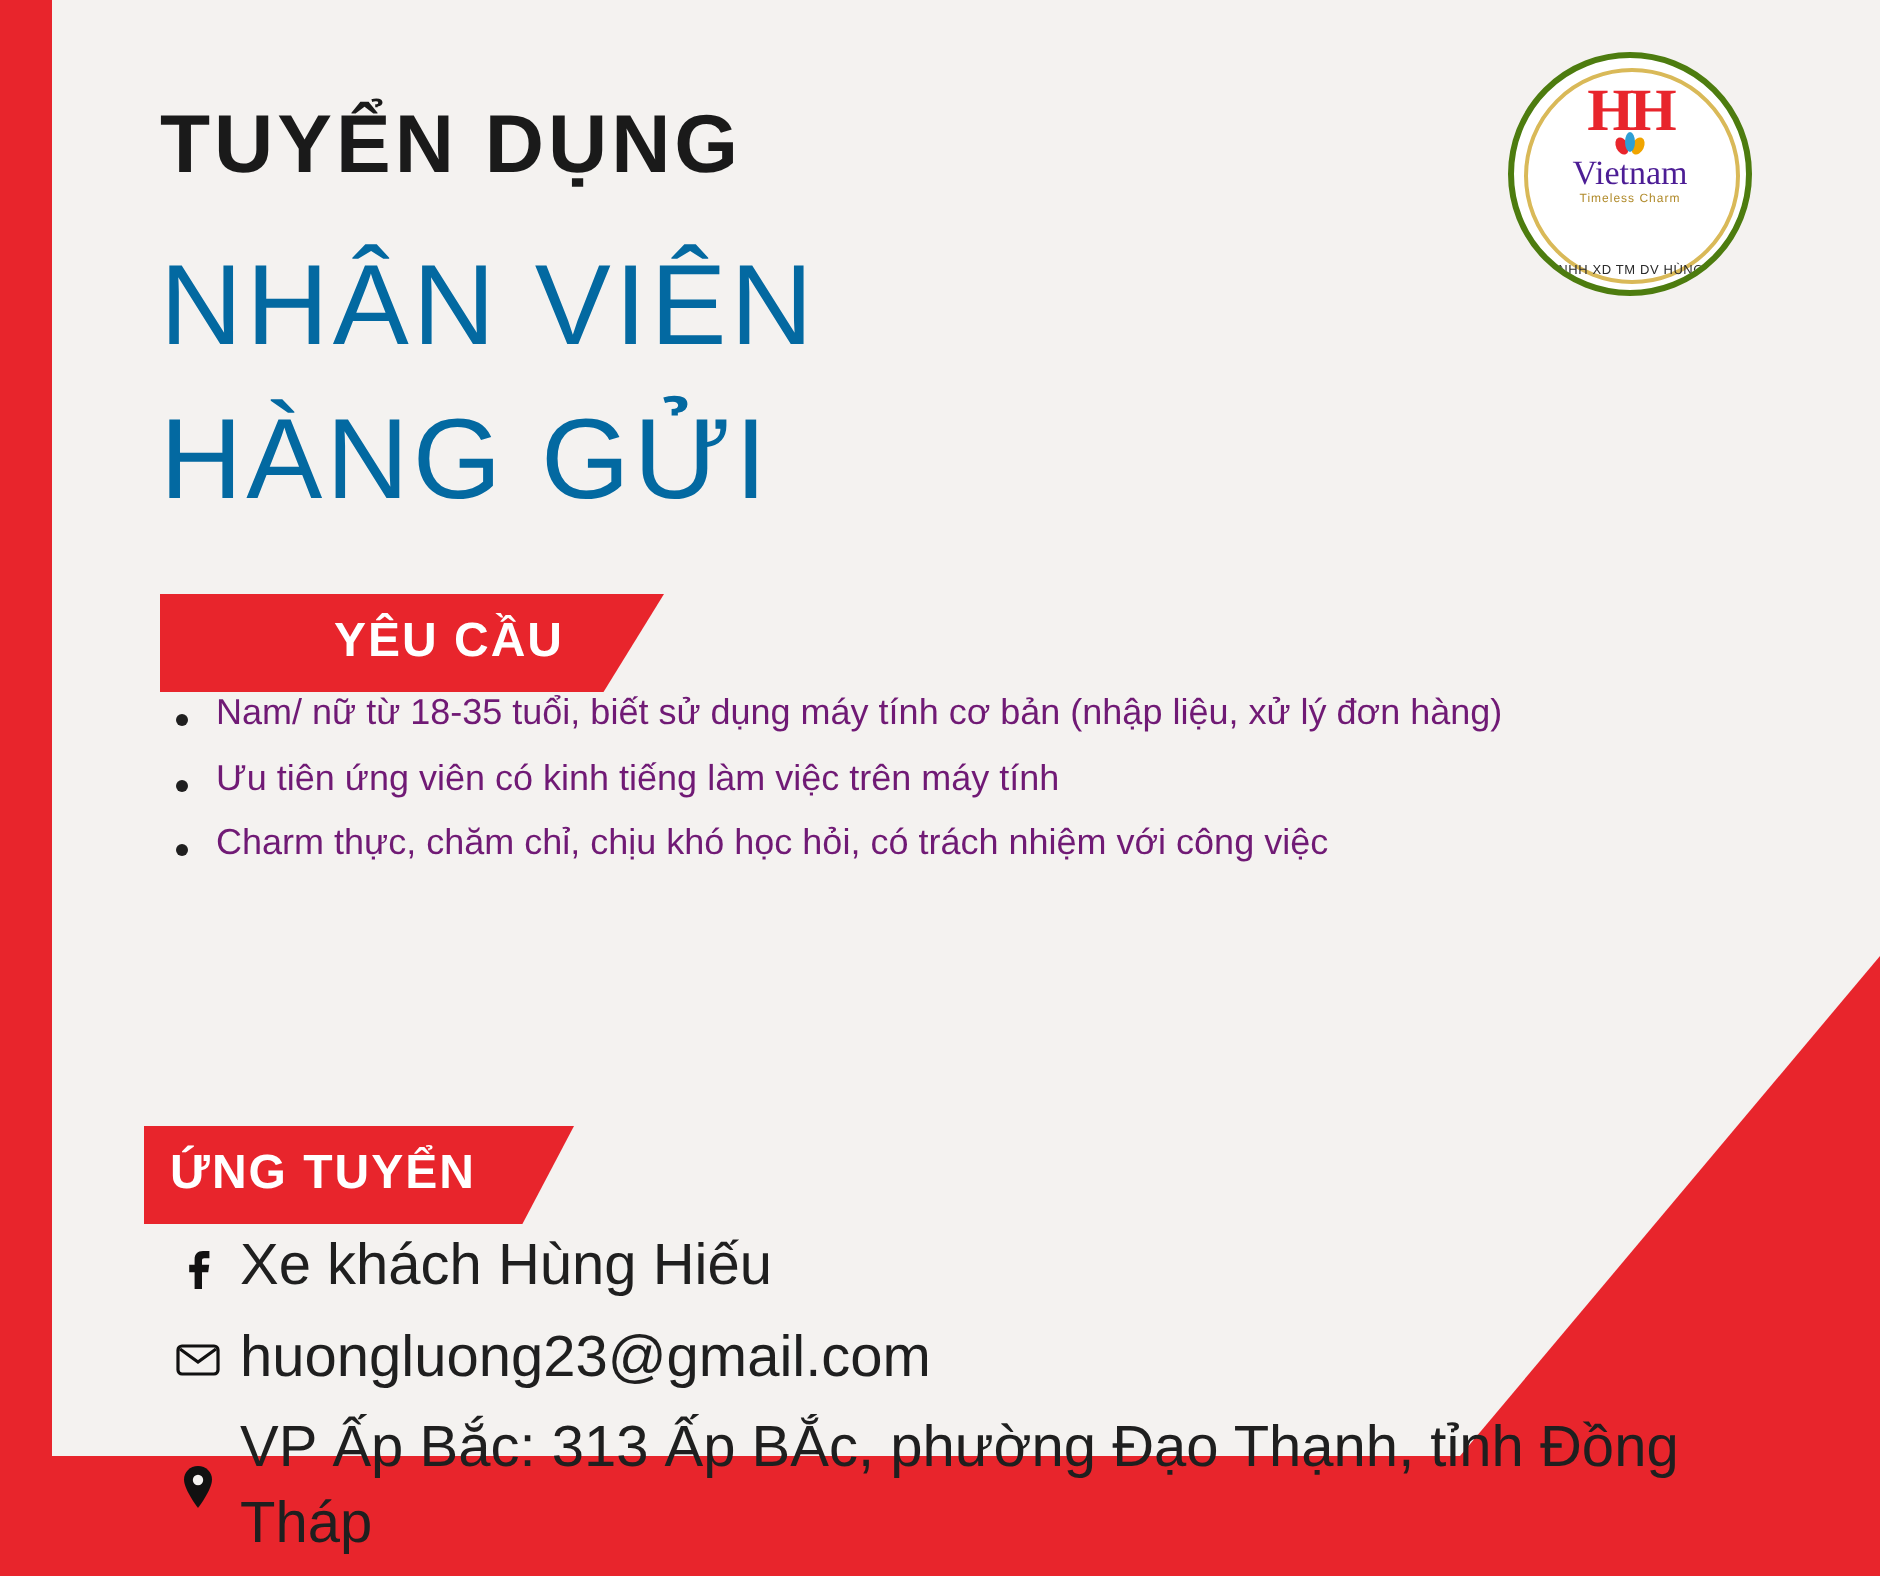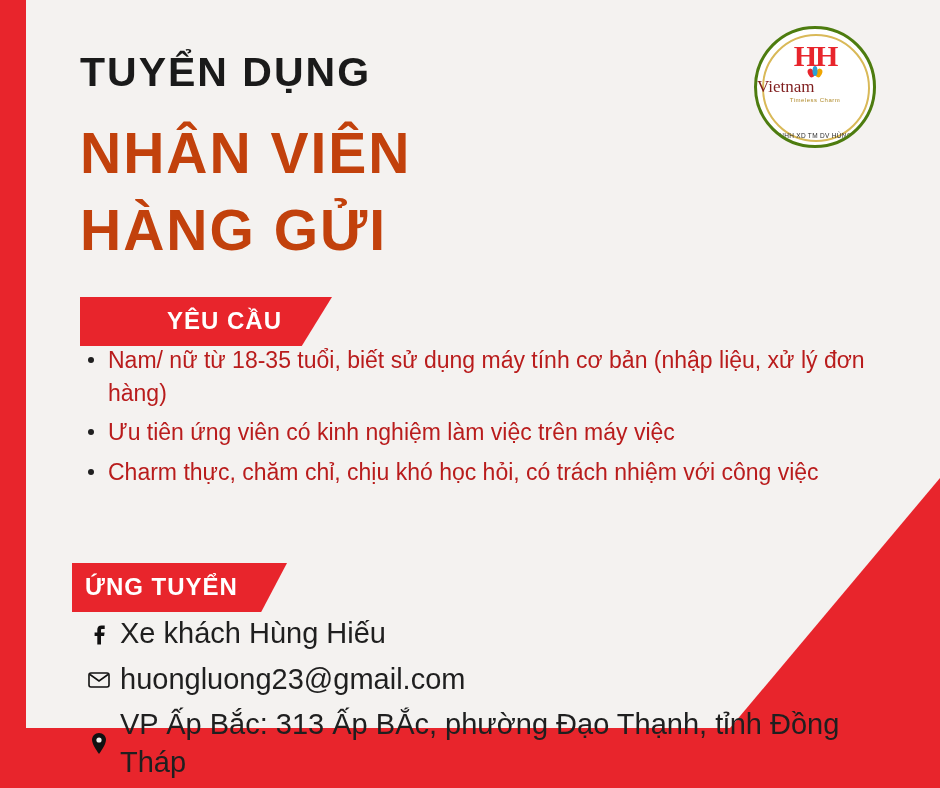--- a/index.html
+++ b/index.html
@@ -58,23 +58,23 @@
   }
   .tuyen-dung {
     font-size: 41px;
     font-weight: bold;
     letter-spacing: 2px;
     color: #1a1a1a;
     margin: 0 0 22px 0;
     line-height: 1;
   }
   .title-main {
-    color: #c2410c;
+    color: #0369a1;
     font-size: 57px;
-    font-weight: bold;
+    font-weight: normal;
     letter-spacing: 2px;
     line-height: 1.35;
     margin: 0;
   }
   .title-main .line2 {
     display: block;
   }
 
   
   .logo {
@@ -107,21 +107,22 @@
     font-weight: bold;
     font-size: 30px;
     letter-spacing: -2px;
     font-family: "Liberation Serif", serif;
   }
   .logo .vn {
     position: absolute;
     top: 48px;
     left: 0;
     width: 100%;
-    color: #7f1d1d;
+    text-align: center;
+    color: #4c1d95;
     font-size: 17px;
     font-family: "Liberation Serif", serif;
   }
   .logo .vn-sub {
     position: absolute;
     top: 68px;
     left: 0;
     width: 100%;
     text-align: center;
     color: #b08a2a;
@@ -183,22 +184,22 @@
     left: 84px;
     top: 344px;
     width: 800px;
     margin: 0;
     padding: 0;
     list-style: none;
   }
   .req-list li {
     position: relative;
     padding-left: 24px;
-    font-size: 23px;
-    color: #b91c1c;
+    font-size: 18px;
+    color: #701a75;
     line-height: 1.42;
     margin-bottom: 7px;
   }
   .req-list li::before {
     content: "";
     position: absolute;
     left: 4px;
     top: 13px;
     width: 6px;
     height: 6px;
@@ -266,21 +267,21 @@
     </svg>
     <div class="vn">Vietnam</div>
     <div class="vn-sub">Timeless Charm</div>
     <div class="arc-text">CTY TNHH XD TM DV HÙNG HIẾU</div>
   </div>
 
   <div class="tag tag-yeucau">YÊU CẦU</div>
 
   <ul class="req-list">
     <li>Nam/ nữ từ 18-35 tuổi, biết sử dụng máy tính cơ bản (nhập liệu, xử lý đơn hàng)</li>
-    <li>Ưu tiên ứng viên có kinh nghiệm làm việc trên máy việc</li>
+    <li>Ưu tiên ứng viên có kinh tiếng làm việc trên máy tính</li>
     <li>Charm thực, chăm chỉ, chịu khó học hỏi, có trách nhiệm với công việc</li>
   </ul>
 
   <div class="tag tag-ungtuyen">ỨNG TUYỂN</div>
 
   <ul class="contact-list">
     <li>
       <span class="ic">
         <svg width="20" height="22" viewBox="0 0 20 22">
           <path d="M12.5 2.5h3.2v3.6h-2.6c-.7 0-1.1.4-1.1 1.1v2.2h3.6l-.5 3.7h-3.1v8.4H8.3v-8.4H5.6V9.4h2.7V6.6c0-2.5 1.5-4.1 4.2-4.1z" fill="#111"></path>

